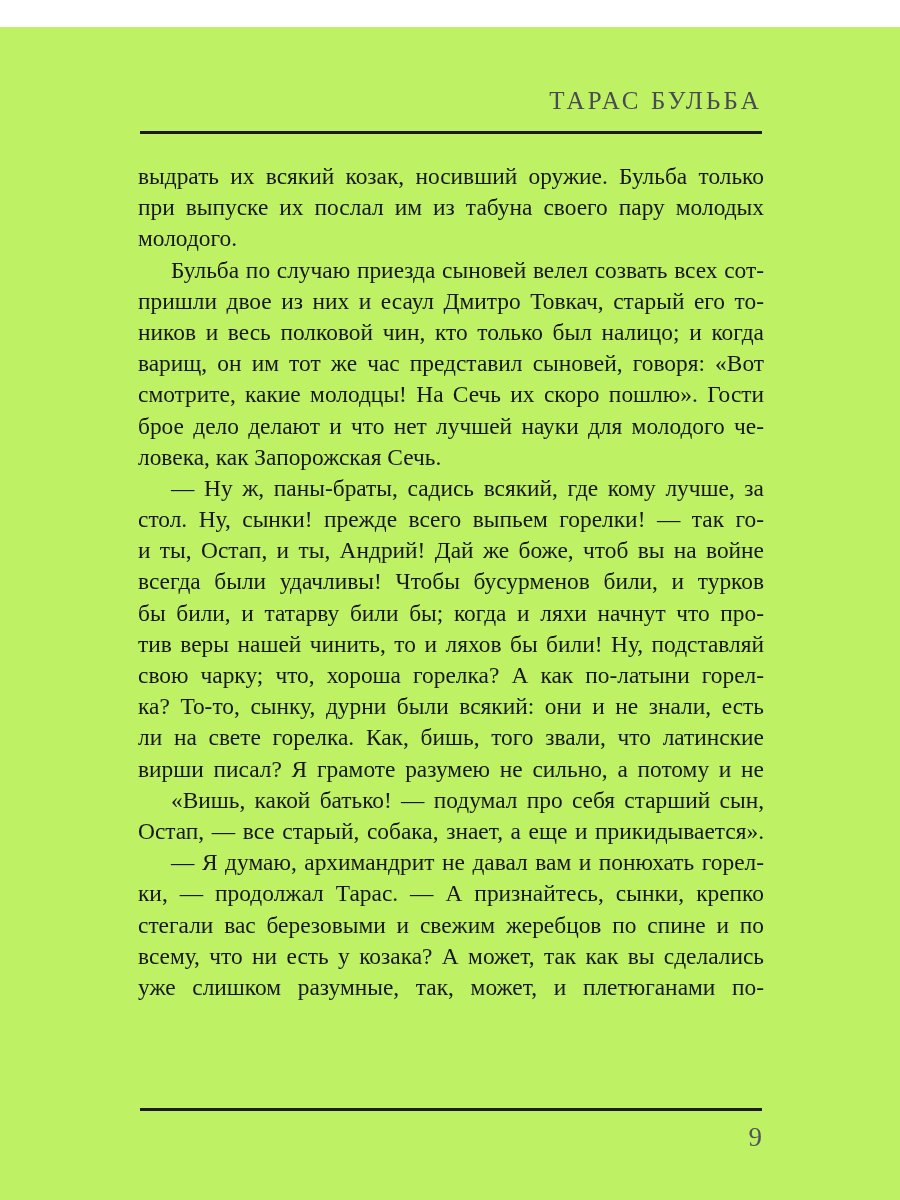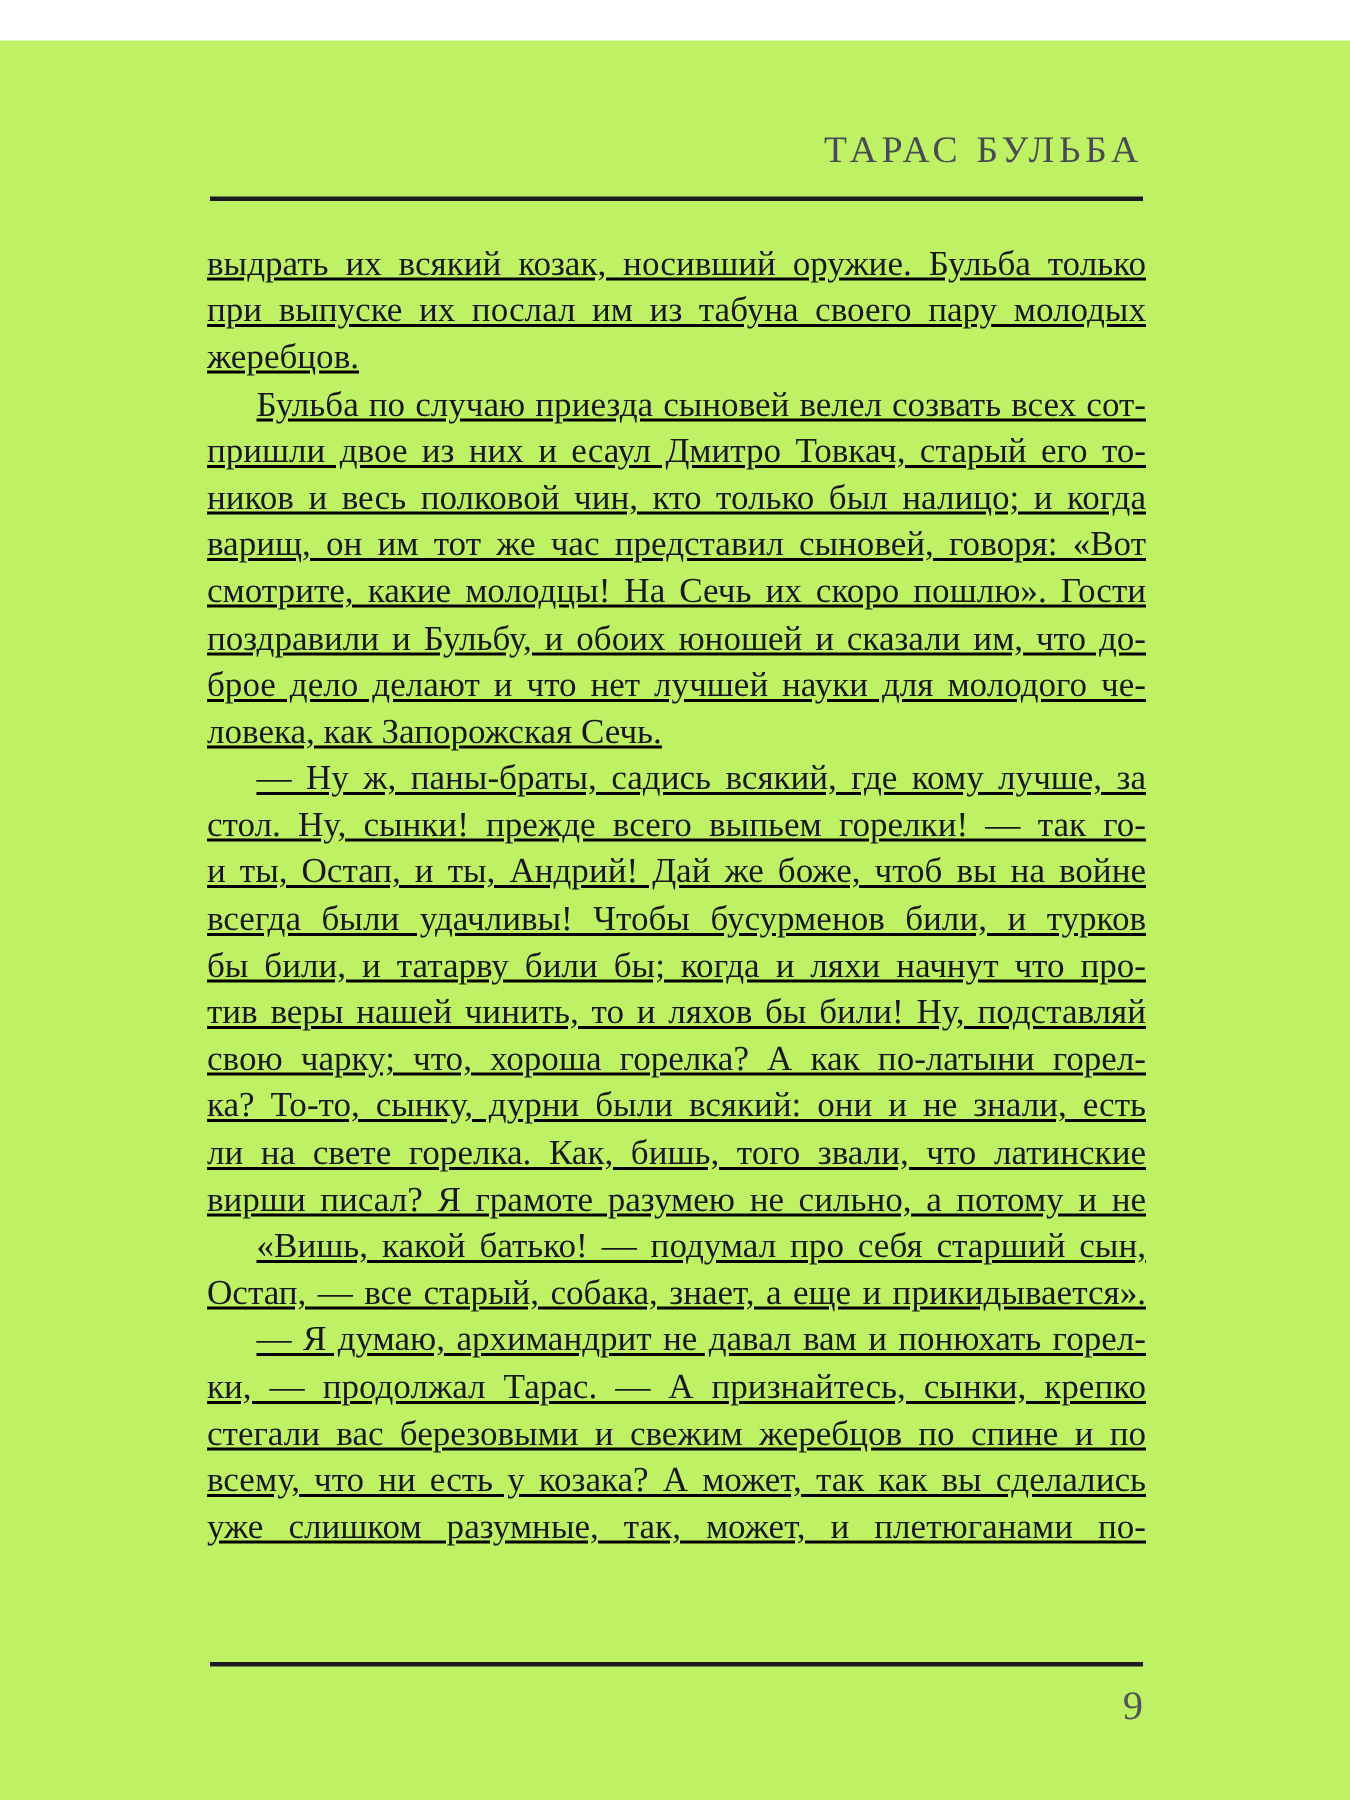--- a/index.html
+++ b/index.html
@@ -50,21 +50,20 @@
     height: 3px;
     background: #1b1b20;
   }
 
   
   .textblock {
     position: absolute;
     left: 138px;
     top: 134px;
     width: 626px;
-    text-decoration: underline;
   }
 
   .line {
     font-size: 23.4px;
     line-height: 31.2px;
     color: #17171c;
     white-space: pre;
     letter-spacing: 0px;
     height: 31.2px;
   }
@@ -95,27 +94,26 @@
 
 <div class="page">
 
   <div class="running-head">ТАРАС БУЛЬБА</div>
 
   <div class="rule-top"></div>
 
   <div class="textblock" id="textblock">
       <div class="line j">выдрать их всякий козак, носивший оружие. Бульба только</div>
       <div class="line j">при выпуске их послал им из табуна своего пару молодых</div>
-      <div class="line">жеребцов.</div>
+      <div class="line">молодого.</div>
       <div class="line j"><span style="display: inline-block; width: 33px;"></span>Бульба по случаю приезда сыновей велел созвать всех сот-</div>
       <div class="line j">пришли двое из них и есаул Дмитро Товкач, старый его то-</div>
       <div class="line j">ников и весь полковой чин, кто только был налицо; и когда</div>
       <div class="line j">варищ, он им тот же час представил сыновей, говоря: «Вот</div>
       <div class="line j">смотрите, какие молодцы! На Сечь их скоро пошлю». Гости</div>
-      <div class="line j">поздравили и Бульбу, и обоих юношей и сказали им, что до-</div>
       <div class="line j">брое дело делают и что нет лучшей науки для молодого че-</div>
       <div class="line">ловека, как Запорожская Сечь.</div>
       <div class="line j"><span style="display: inline-block; width: 33px;"></span>— Ну ж, паны-браты, садись всякий, где кому лучше, за</div>
       <div class="line j">стол. Ну, сынки! прежде всего выпьем горелки! — так го-</div>
       <div class="line j">и ты, Остап, и ты, Андрий! Дай же боже, чтоб вы на войне</div>
       <div class="line j">всегда были удачливы! Чтобы бусурменов били, и турков</div>
       <div class="line j">бы били, и татарву били бы; когда и ляхи начнут что про-</div>
       <div class="line j">тив веры нашей чинить, то и ляхов бы били! Ну, подставляй</div>
       <div class="line j">свою чарку; что, хороша горелка? А как по-латыни горел-</div>
       <div class="line j">ка? То-то, сынку, дурни были всякий: они и не знали, есть</div>

